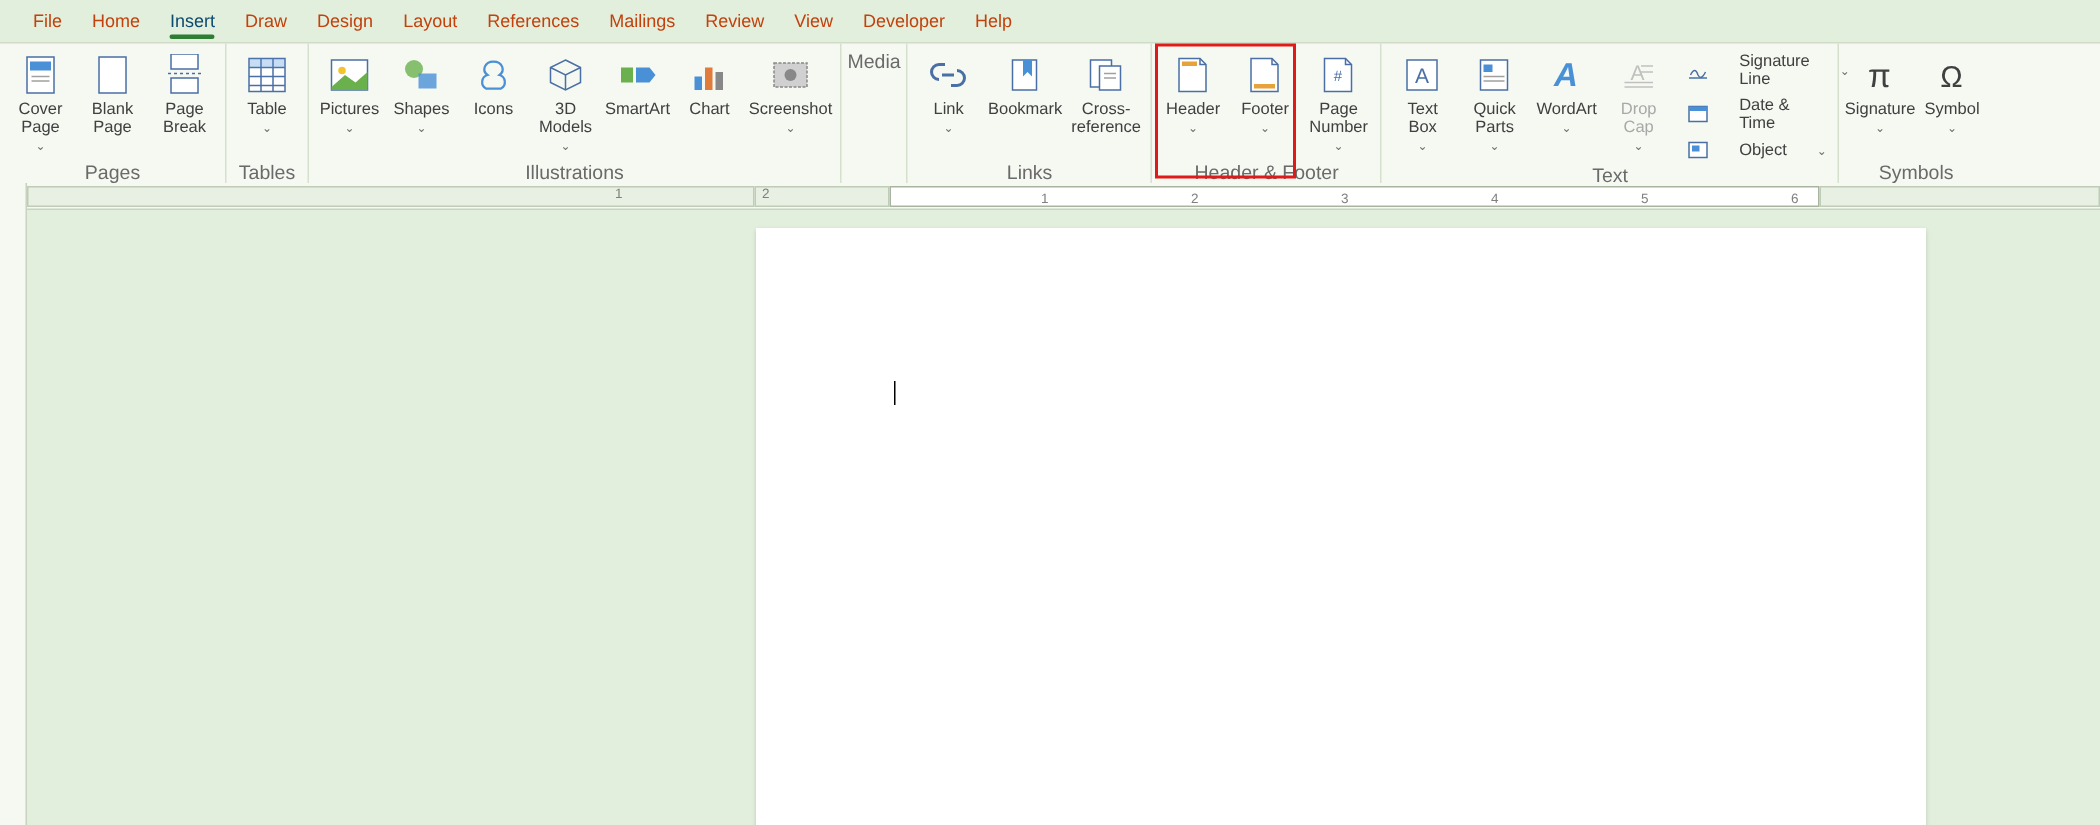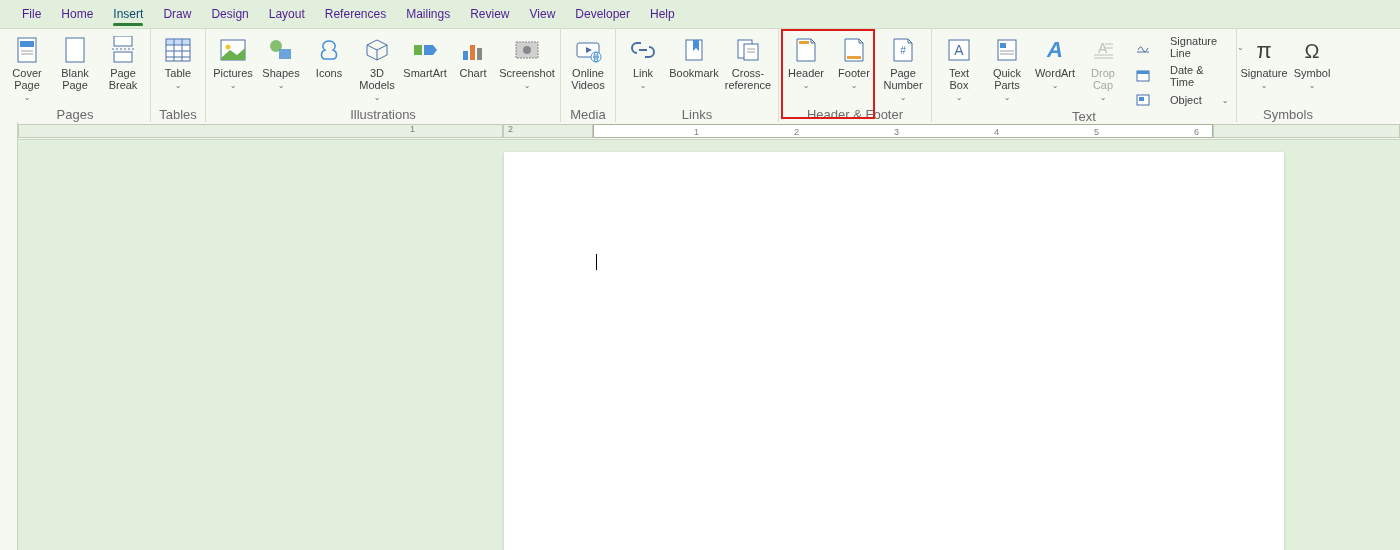--- a/index.html
+++ b/index.html
@@ -15,21 +15,21 @@
   .menu-bar {
     background: #e2efdc;
     display: flex;
     height: 28px;
     align-items: center;
     padding-left: 12px;
     gap: 0;
   }
   .menu-item {
     padding: 4px 10px;
-    color: #4c1d95;
+    color: #c2410c;
     cursor: pointer;
     position: relative;
   }
   .menu-item.active {
     color: #0c4a6e;
   }
   .menu-item.active::after {
     content: "";
     position: absolute;
     bottom: -1px;
@@ -333,35 +333,20 @@
             </svg>
         </span>
         <span class="lbl">Screenshot</span>
         <span class="arrow">⌄</span>
       </div>
     </div>
     <div class="group-label">Illustrations</div>
   </div>
 
   <div class="group">
-    <div class="group-body">
-      <div class="big-btn">
-        <span class="icon">
-          <svg width="28" height="26">
-              <rect x="3" y="6" width="22" height="14" rx="2" fill="#fff" stroke="#4a6fa5"></rect>
-              <polygon points="12,10 18,13 12,16" fill="#4a6fa5"></polygon>
-              <circle cx="22" cy="20" r="5" fill="#fff" stroke="#4a90d6"></circle>
-              <line x1="19" y1="20" x2="25" y2="20" stroke="#4a90d6"></line>
-              <line x1="22" y1="17" x2="22" y2="23" stroke="#4a90d6"></line>
-              <ellipse cx="22" cy="20" rx="2" ry="5" fill="none" stroke="#4a90d6"></ellipse>
-            </svg>
-        </span>
-        <span class="lbl">Online<br>Videos</span>
-      </div>
-    </div>
     <div class="group-label">Media</div>
   </div>
 
   <div class="group">
     <div class="group-body">
       <div class="big-btn">
         <span class="icon">
           <svg width="28" height="26">
               <path d="M8 16 a5 5 0 0 1 0-10 l4 0 M20 10 a5 5 0 0 1 0 10 l-4 0 M10 13 L18 13" fill="none" stroke="#4a6fa5" stroke-width="2"></path>
             </svg>

